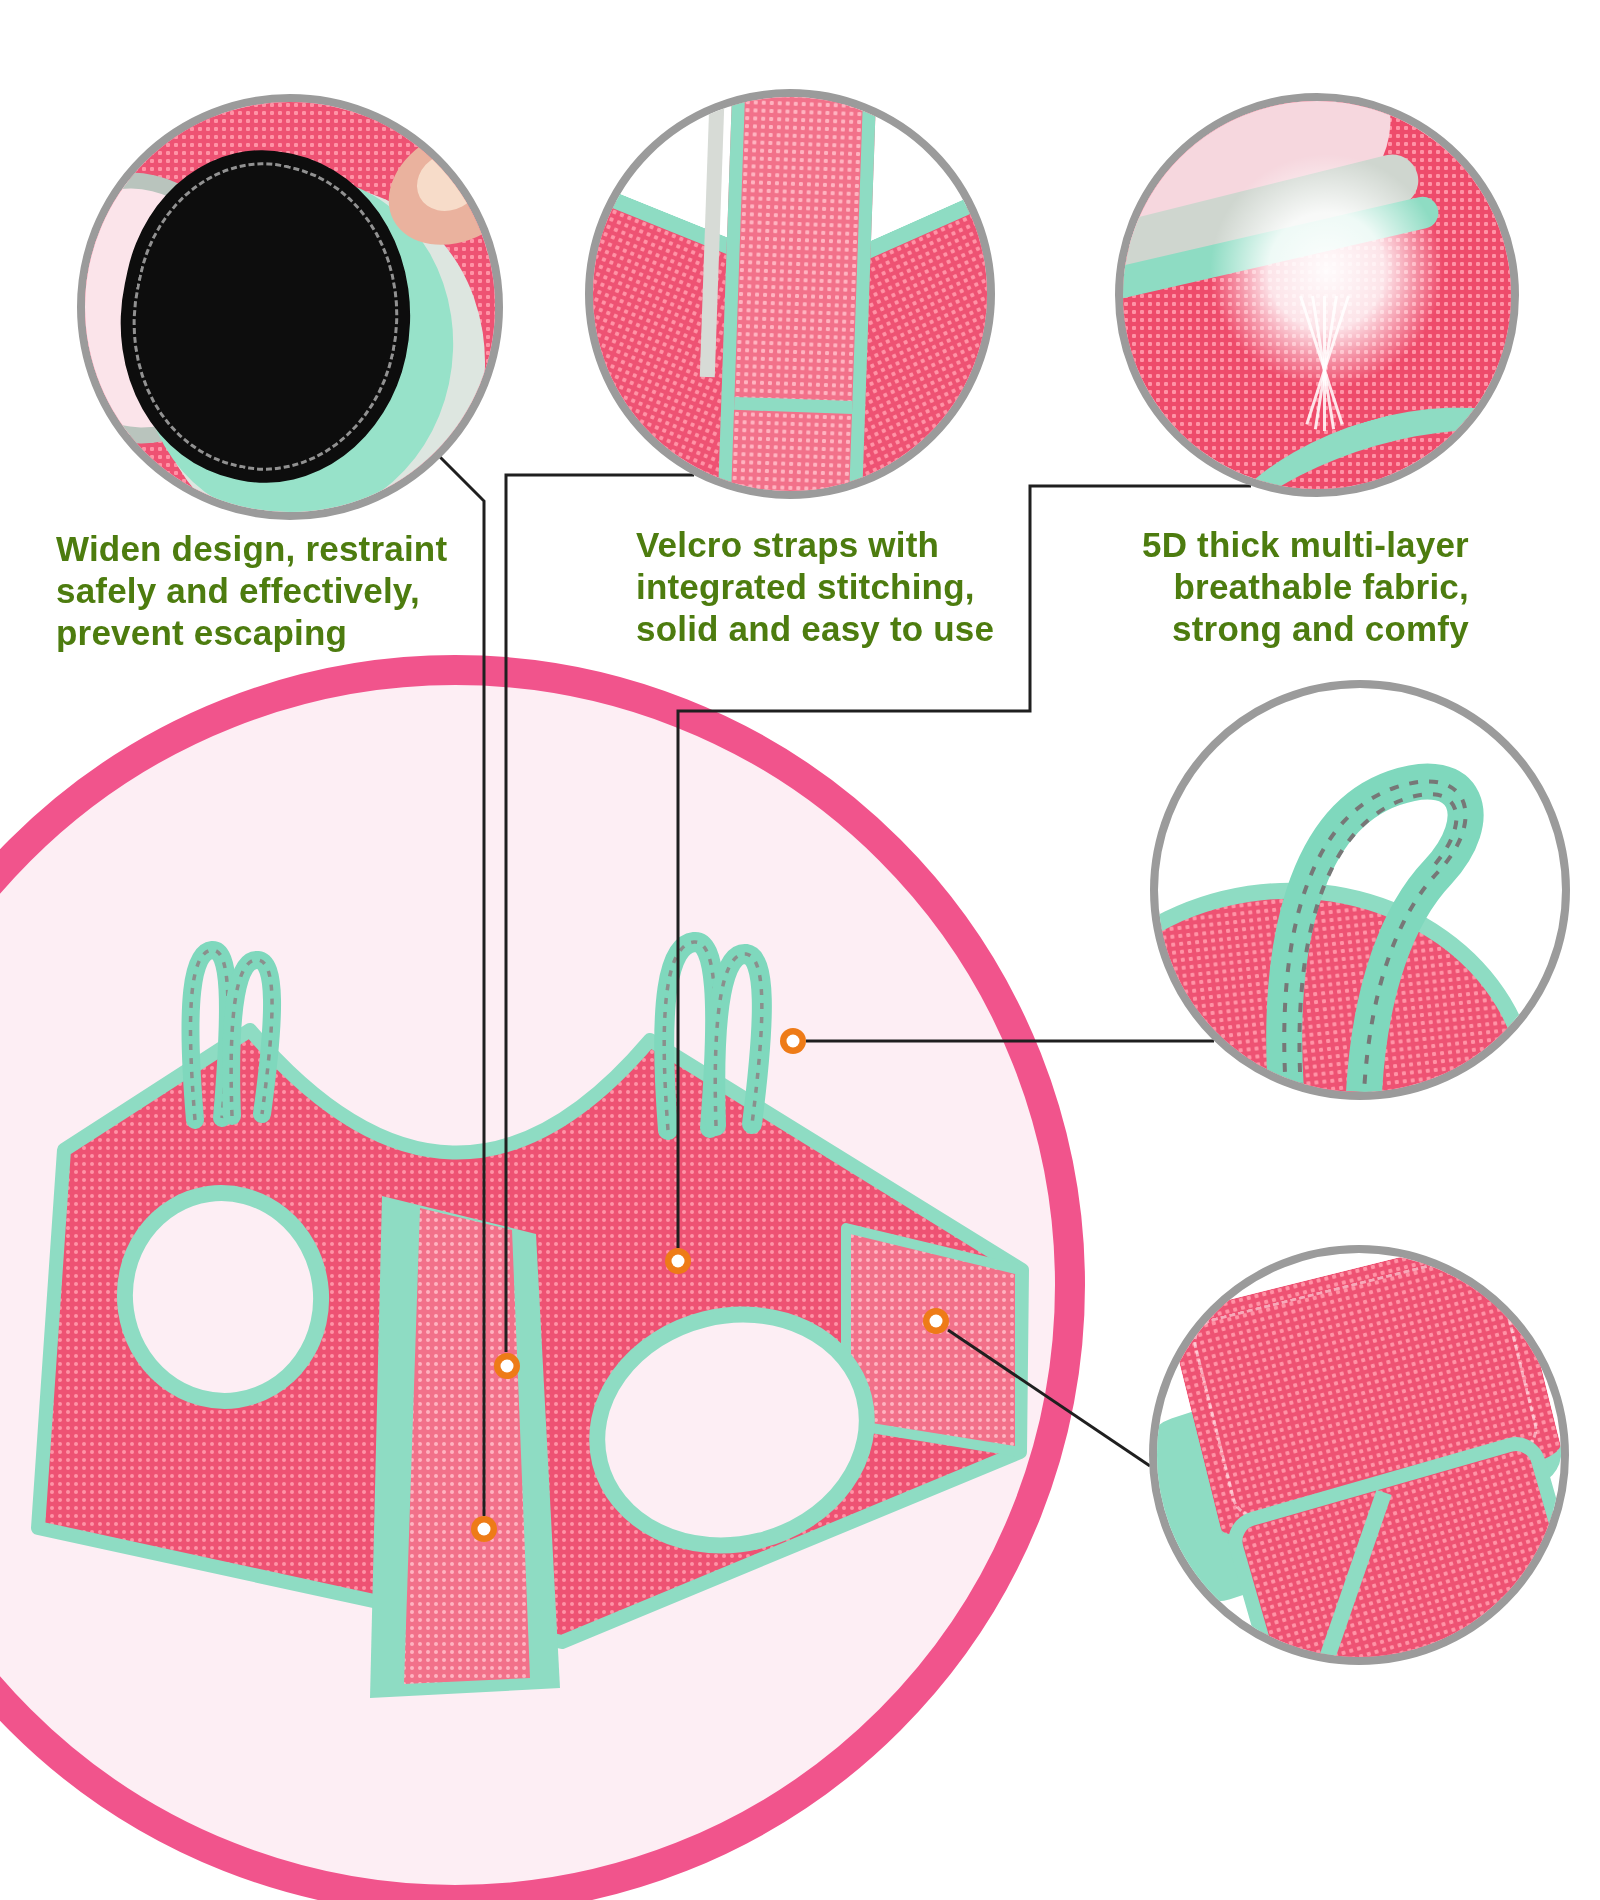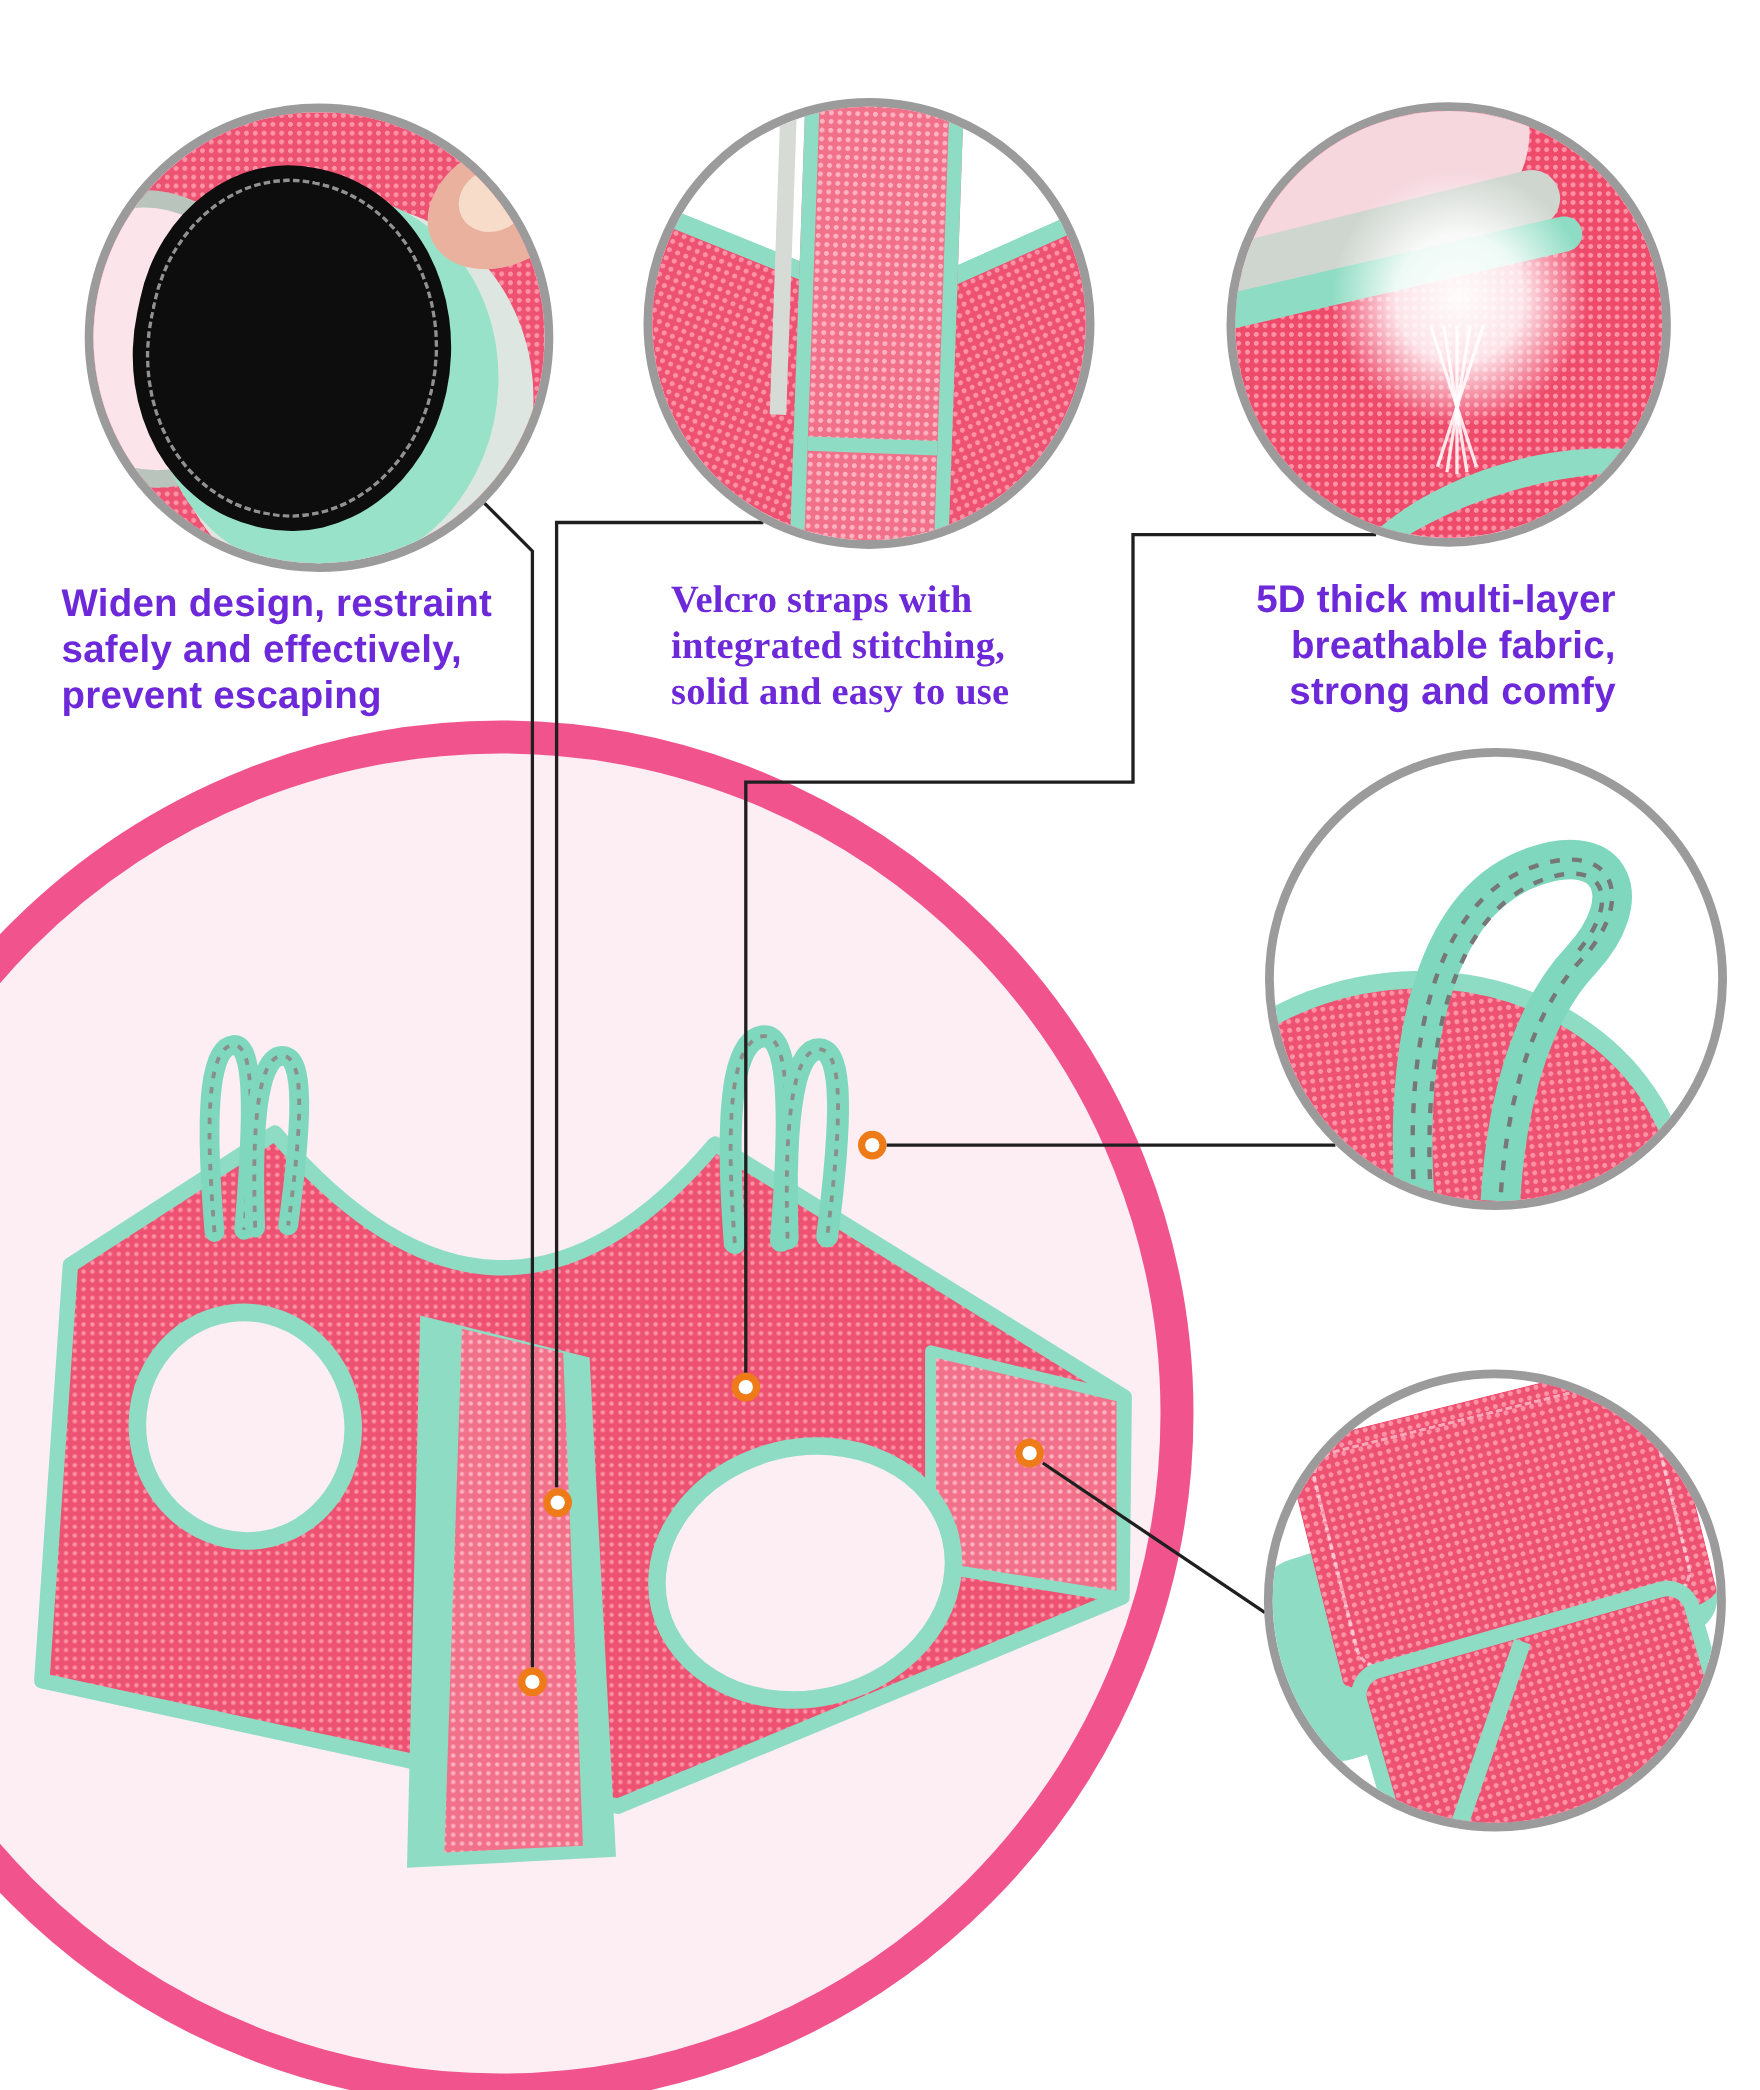--- a/index.html
+++ b/index.html
@@ -2,21 +2,21 @@
 <html><head>
 <meta charset="utf-8">
 <style>
   html,body{margin:0;padding:0;background:#ffffff;}
   #canvas{
     position:relative;width:1600px;height:1900px;background:#ffffff;
     overflow:hidden;font-family:"Liberation Sans",sans-serif;
   }
   #scene{position:absolute;left:0;top:0;}
   .caption{
-    position:absolute;color:#6d28d9;font-weight:bold;
+    position:absolute;color:#4d7c0f;font-weight:bold;
     font-size:35px;line-height:1.2;white-space:pre-line;letter-spacing:.2px;
   }
   .detail-circle{
     position:absolute;border-radius:50%;border:8px solid #9b9b9b;
     overflow:hidden;background:#ffffff;
   }
   .detail-circle *{position:absolute;}
   .mesh{
     background-color:#ee5273;
     background-image:radial-gradient(circle at 3px 3px,#ff93a6 2px,rgba(255,255,255,0) 2.4px);
@@ -206,20 +206,20 @@
       <div class="c5-top-stitch"></div>
     </div>
     <div class="mesh c5-low">
       <div class="c5-chevron"></div>
     </div>
   </div>
 
   <div class="caption" style="left:56px;top:528px;">Widen design, restraint
 safely and effectively,
 prevent escaping</div>
-  <div class="caption" style="left:610px;top:524px;font-family:Liberation Serif, serif;">Velcro straps with
+  <div class="caption" style="left:636px;top:524px;">Velcro straps with
 integrated stitching,
 solid and easy to use</div>
   <div class="caption" style="left:1142px;top:524px;text-align:right;">5D thick multi-layer
 breathable fabric,
 strong and comfy</div>
 
 </div>
 
 </body></html>

